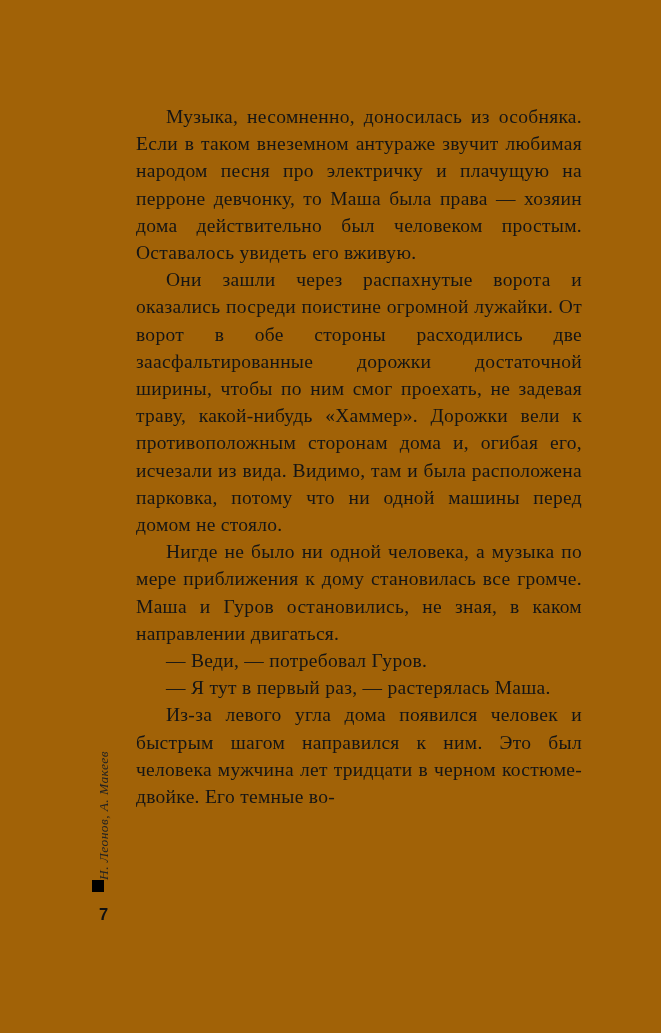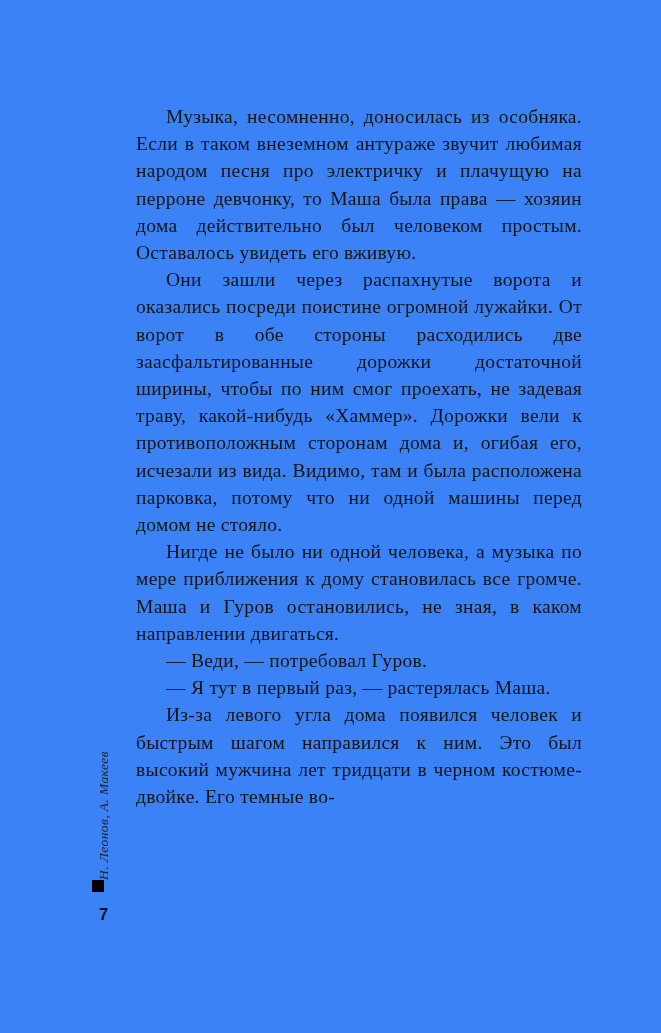--- a/index.html
+++ b/index.html
@@ -4,21 +4,21 @@
 <style>
   html, body {
     margin: 0;
     padding: 0;
     background: #ffffff;
   }
   .page {
     position: relative;
     width: 661px;
     height: 1033px;
-    background: #3b82f6;
+    background: #a16207;
     overflow: hidden;
     font-family: "Liberation Serif", "DejaVu Serif", serif;
     color: #151515;
   }
   .text-block {
     position: absolute;
     left: 136px;
     top: 103px;
     width: 446px;
     font-size: 19.5px;
@@ -65,21 +65,21 @@
 <body>
 
 <div class="page">
 
   <div class="text-block">
     <p>Музыка, несомненно, доносилась из особняка. Если в таком внеземном антураже звучит любимая народом песня про электричку и плачущую на перроне девчонку, то Маша была права — хозяин дома действительно был человеком простым. Оставалось увидеть его вживую.</p>
     <p>Они зашли через распахнутые ворота и оказались посреди поистине огромной лужайки. От ворот в обе стороны расходились две заасфальтированные дорожки достаточной ширины, чтобы по ним смог проехать, не задевая траву, какой-нибудь «Хаммер». Дорожки вели к противоположным сторонам дома и, огибая его, исчезали из вида. Видимо, там и была расположена парковка, потому что ни одной машины перед домом не стояло.</p>
     <p>Нигде не было ни одной человека, а музыка по мере приближения к дому становилась все громче. Маша и Гуров остановились, не зная, в каком направлении двигаться.</p>
     <p>— Веди, — потребовал Гуров.</p>
     <p>— Я тут в первый раз, — растерялась Маша.</p>
-    <p>Из-за левого угла дома появился человек и быстрым шагом направился к ним. Это был высокий мужчина лет тридцати в черном костюме-двойке. Его темные во-</p>
+    <p>Из-за левого угла дома появился человек и быстрым шагом направился к ним. Это был человека мужчина лет тридцати в черном костюме-двойке. Его темные во-</p>
   </div>
 
   <div class="sidebar-authors">Н. Леонов, А. Макеев</div>
 
   <div class="section-marker"></div>
 
   <div class="page-number">7</div>
 
 </div>
 

